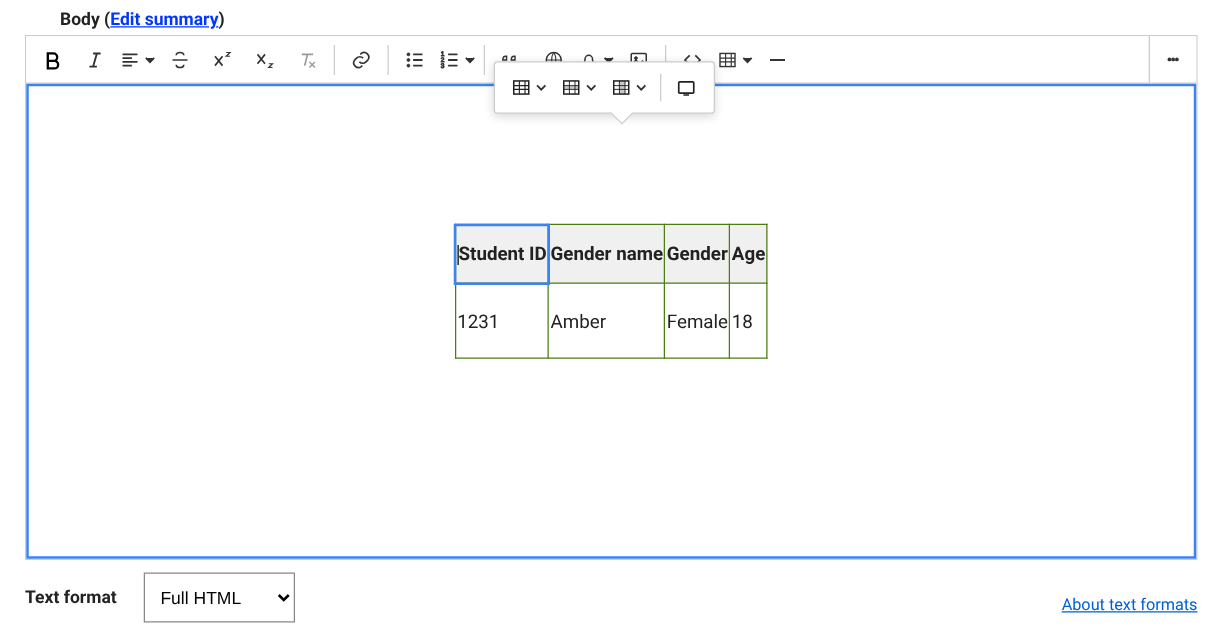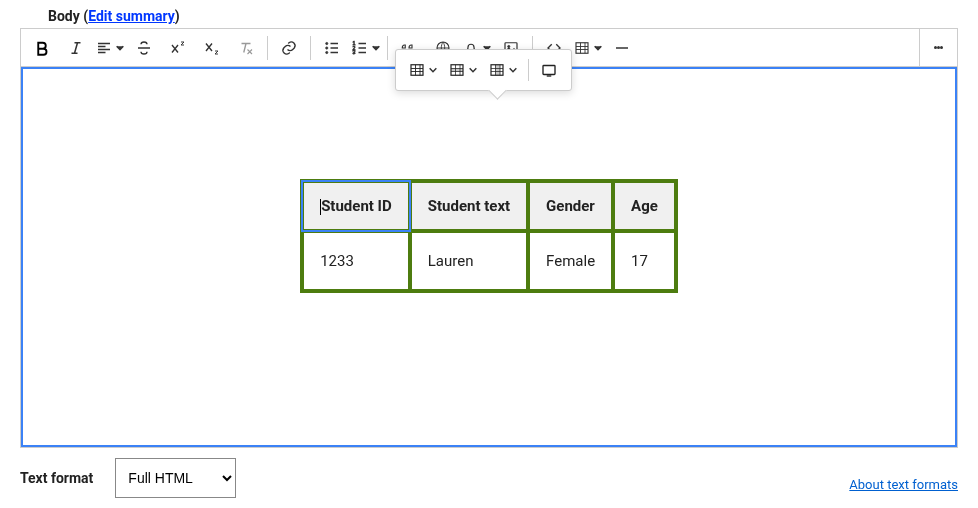--- a/index.html
+++ b/index.html
@@ -17,21 +17,21 @@
 .kebab { width: 38px; display:flex; align-items:center; justify-content:center; height:100%; border-left:1px solid #ccc;}
 .kebab div { width:3px; height:3px; background:#333; border-radius:50%; margin:2px 0;}
 .editor-area { position: relative; border: 2px solid #3b82f6; min-height: 380px; padding: 20px; background: #fff; }
 .popup { position: absolute; top: -20px; left: 372px; background: #fff; border: 1px solid #ccc; border-radius: 3px; box-shadow: 0 2px 8px rgba(0,0,0,0.15); display: flex; align-items: center; padding: 6px 8px; gap: 2px; z-index: 10; }
 .popup::after { content: ''; position: absolute; bottom: -7px; left: 95px; width: 12px; height: 12px; background: #fff; border-right: 1px solid #ccc; border-bottom: 1px solid #ccc; transform: rotate(45deg); }
 .popup .pbtn { display: flex; align-items: center; justify-content: center; min-width: 28px; height: 28px; border: none; background: transparent; cursor: pointer; border-radius: 2px; padding: 0 4px; }
 .popup .pbtn svg { width: 18px; height: 18px; }
 .popup .pbtn .chev { width: 10px; height: 10px; margin-left: 2px; }
 .popup .psep { width:1px; height:22px; background:#ccc; margin: 0 4px;}
 .content-table { margin: 90px auto 0 auto; border-collapse: collapse; }
-.content-table th, .content-table td { border: 4px solid #4d7c0f; padding: 14px 16px; text-align: left; font-size: 15px; }
+.content-table th, .content-table td { border: 1px solid #4d7c0f; padding: 14px 1px; text-align: left; font-size: 15px; }
 .content-table th { background: #f0f0f0; font-weight: 700; }
 .content-table td { height: 60px; }
 th.active-cell { outline: 2px solid #3b82f6; outline-offset: -1px; }
 .caret { display:inline-block; width:1px; height:16px; background:#000; vertical-align:middle; margin-right:0px;}
 .footer { display: flex; align-items: center; margin-top: 10px; }
 .footer-label { font-weight: 700; margin-right: 22px; }
 .footer select { font-size: 14px; padding: 3px 26px 3px 8px; border: 1px solid #888; background:#fff; height:40px; }
 .footer-link { margin-left: auto; color: #0060d0; text-decoration: underline; font-size: 13px; margin-top: 12px; }
 .chev-svg { stroke:#333; stroke-width:1.8; fill:none; }
 </style>
@@ -216,31 +216,31 @@
             <rect x="4" y="6" width="16" height="12" rx="1" fill="none" stroke="#222" stroke-width="1.8"></rect>
             <path d="M9 20h6" stroke="#222" stroke-width="1.8"></path>
           </svg>
       </button>
     </div>
 
     <table class="content-table">
       <thead>
           <tr>
         <th class="active-cell"><span class="caret"></span><span>Student ID</span></th>
-        <th>Student text</th>
+        <th>Gender name</th>
         <th>Gender</th>
         <th>Age</th>
       </tr>
         </thead>
       <tbody>
         <tr>
-          <td>1233</td>
-          <td>Lauren</td>
+          <td>1231</td>
+          <td>Amber</td>
           <td>Female</td>
-          <td>17</td>
+          <td>18</td>
         </tr>
       </tbody>
     </table>
   </div>
 </div>
 
 <div class="footer">
   <span class="footer-label">Text format</span>
   <select>
     <option>Full HTML</option>

